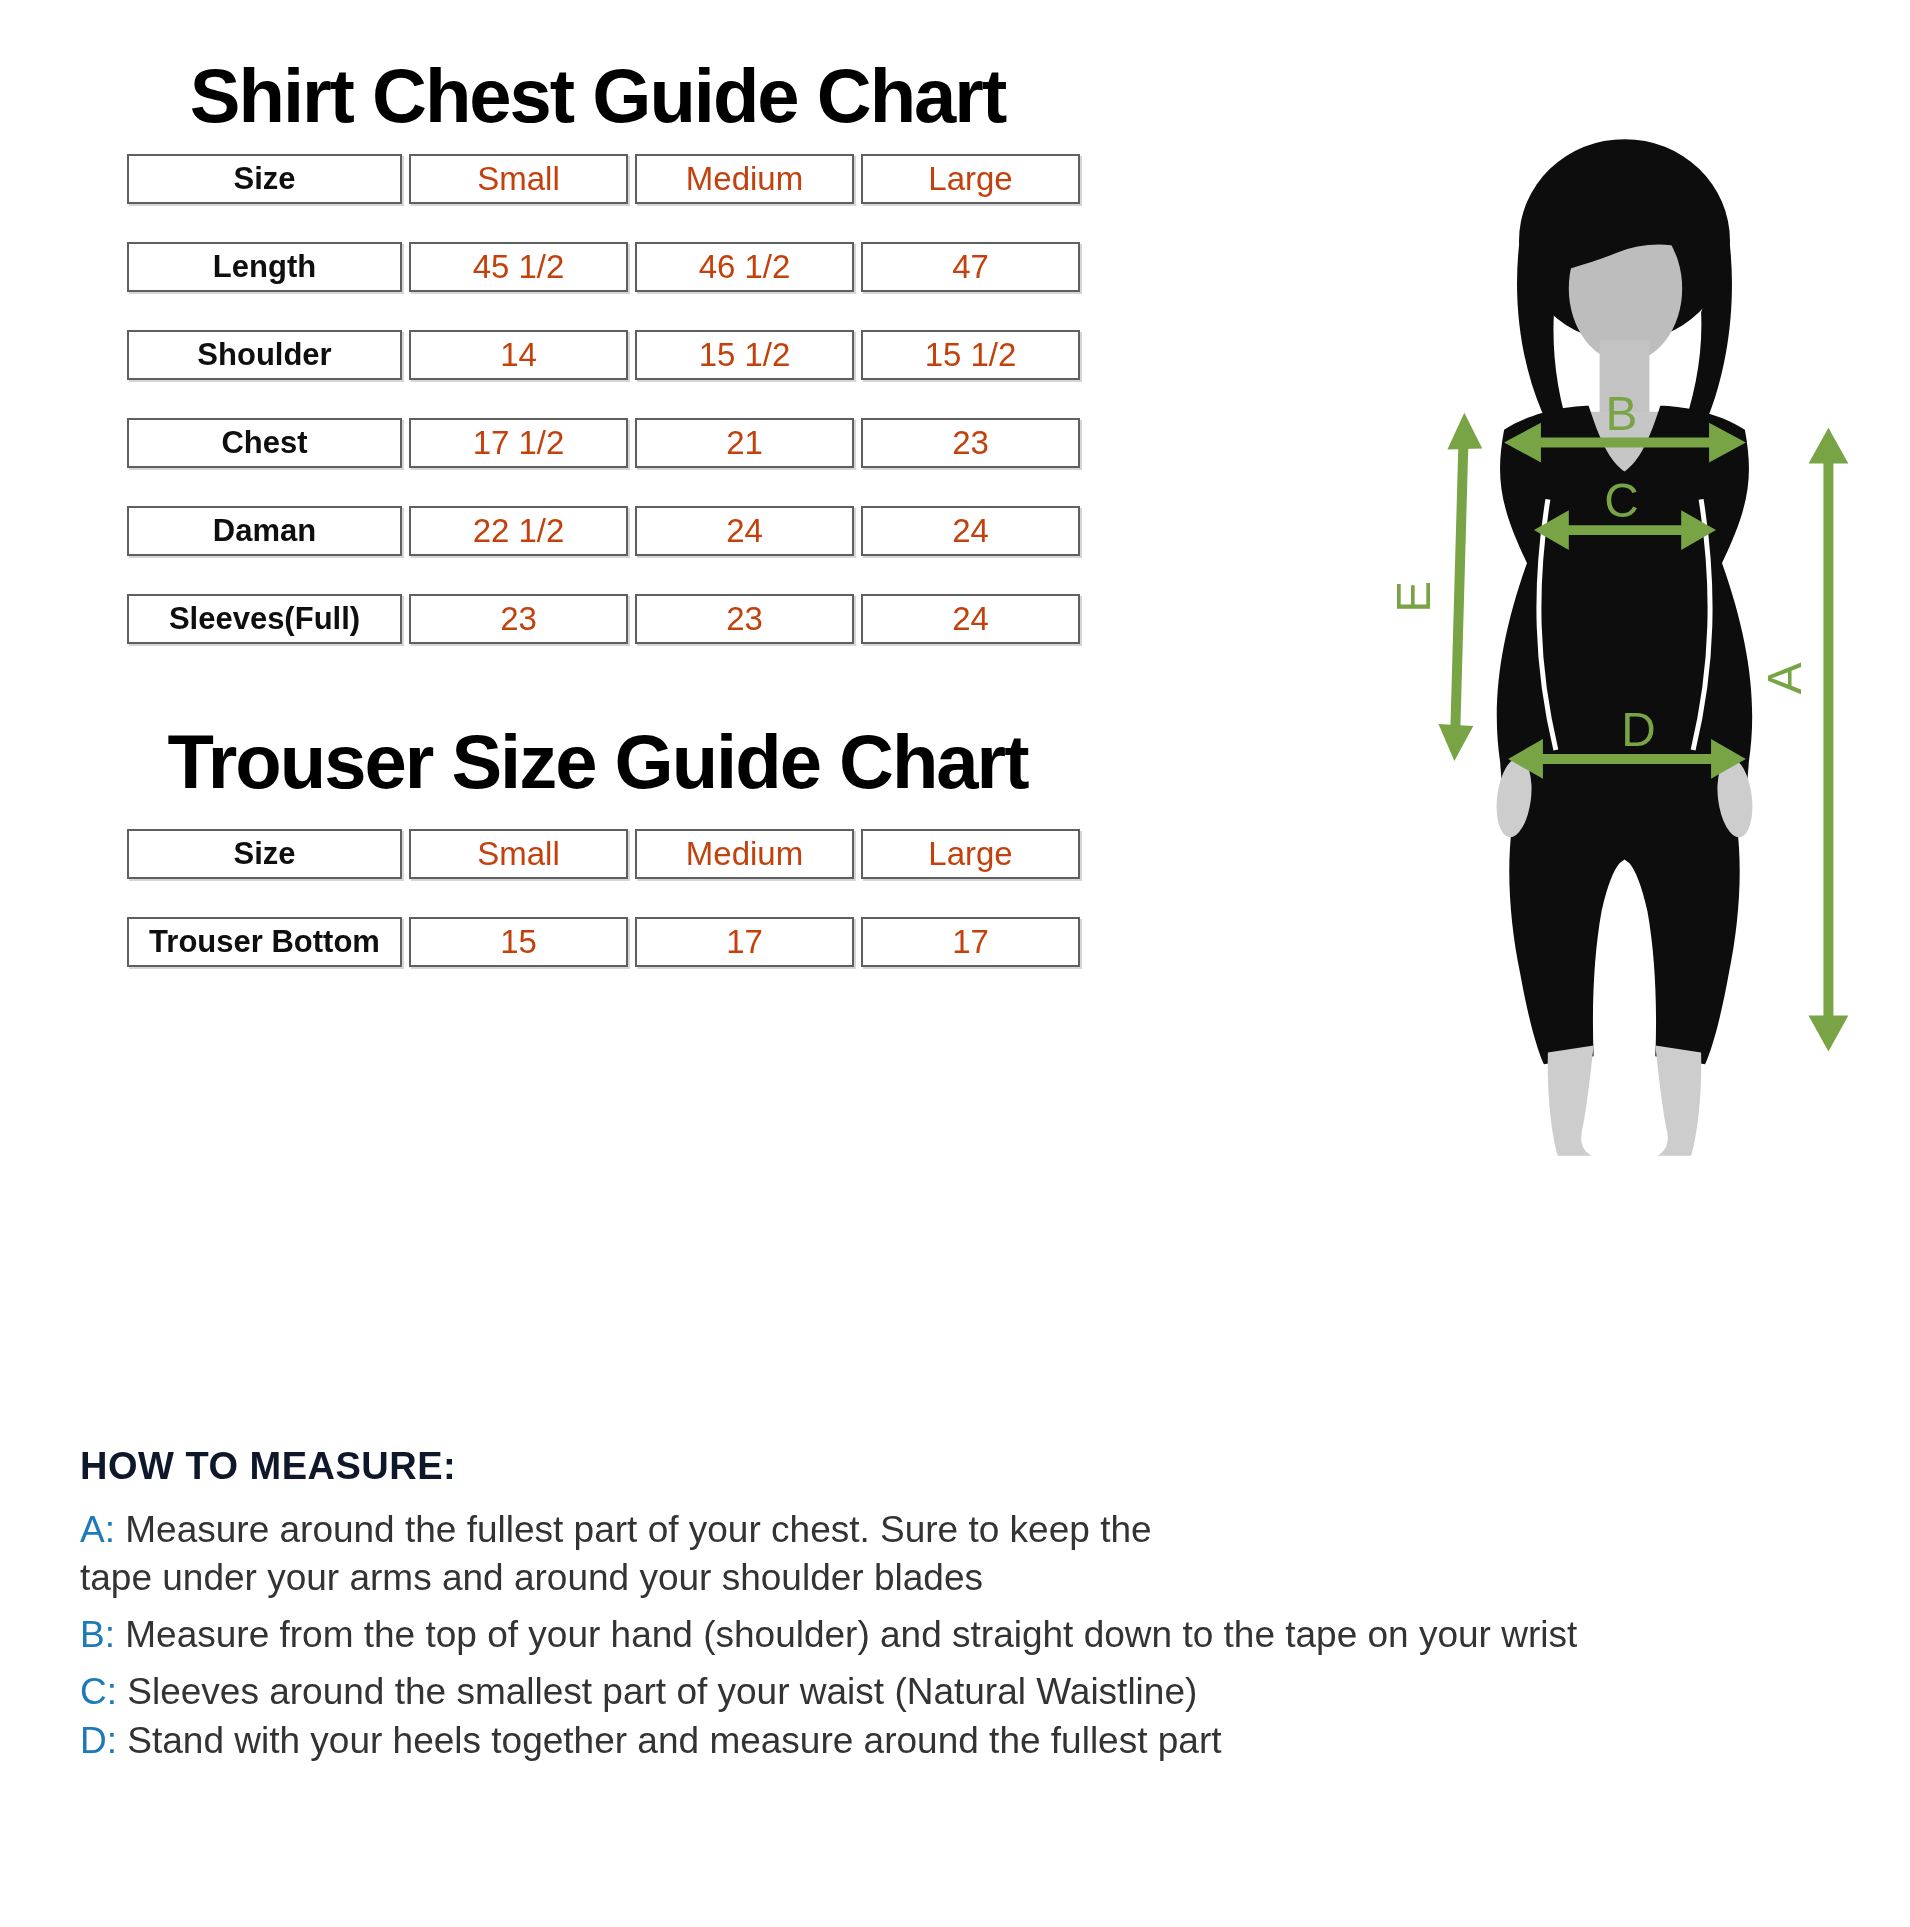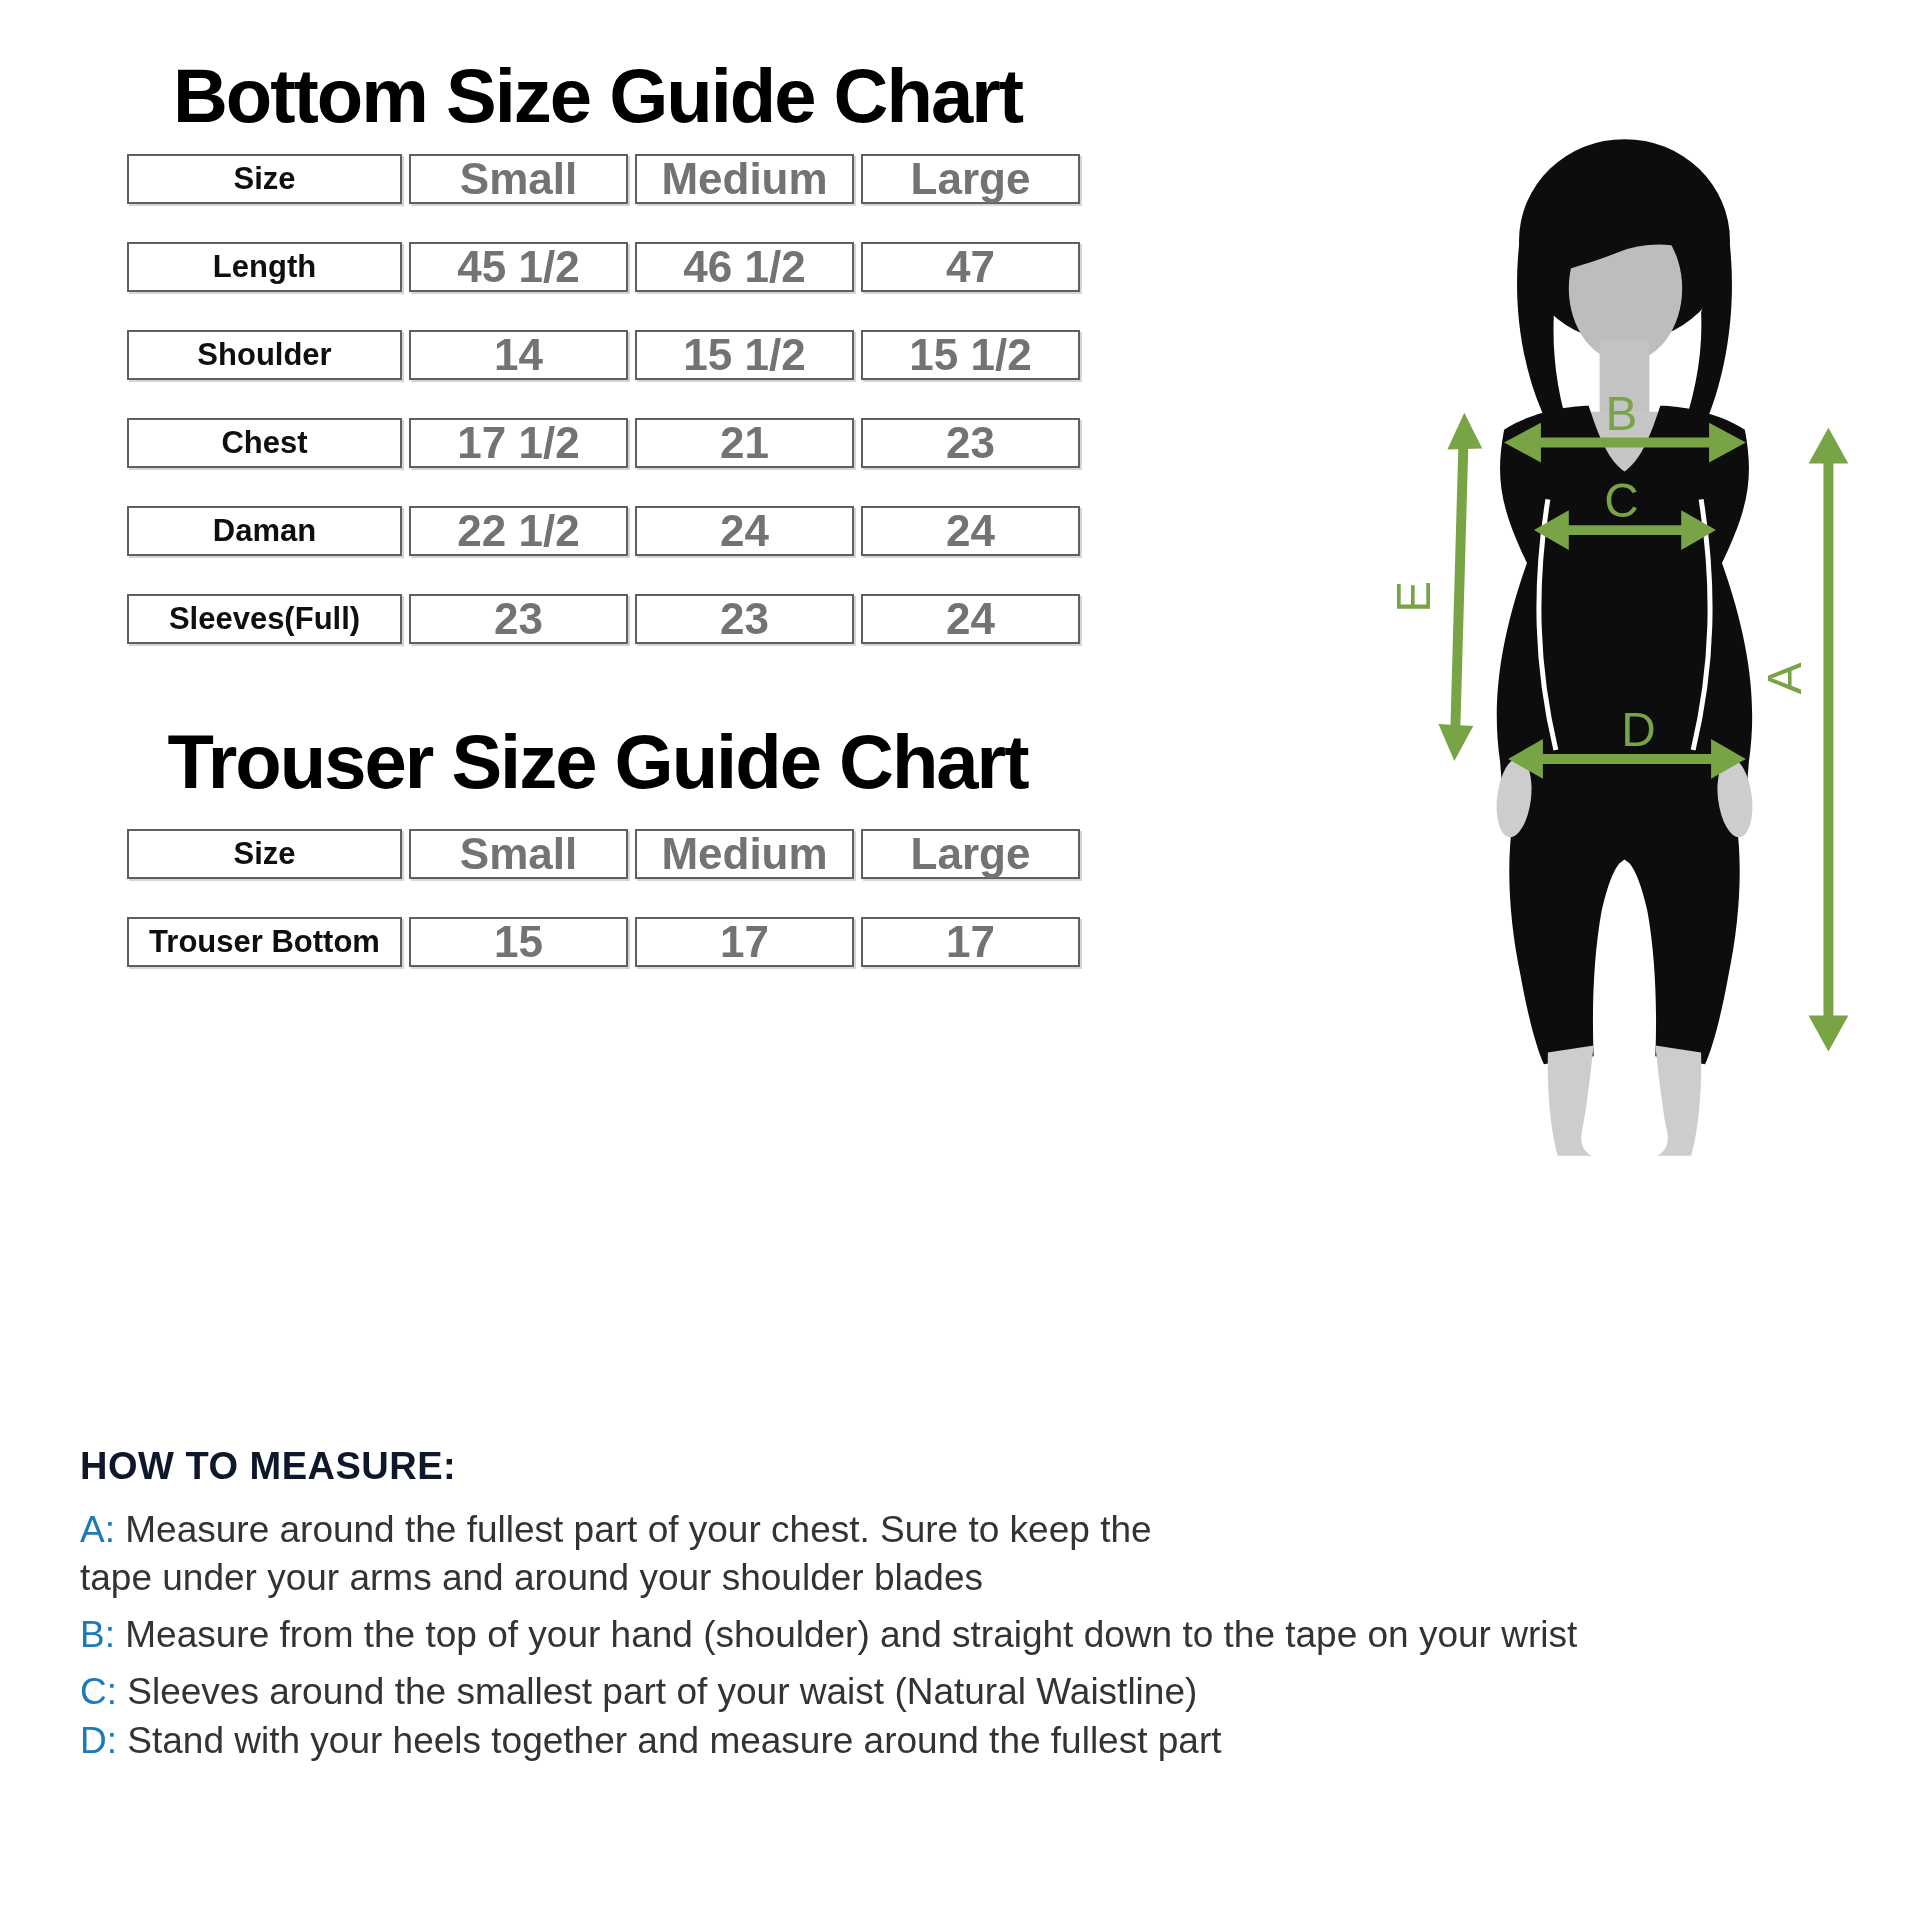--- a/index.html
+++ b/index.html
@@ -16,21 +16,21 @@
 
   .size-table{position:absolute;left:127px;width:955px;}
   #shirt-table{top:154px;}
   #trouser-table{top:829px;}
 
   .t-row{display:flex;gap:7px;margin-bottom:38px;height:50px;}
   .t-cell{
     border:2px solid #5f5f5f;background:#fff;
     box-shadow:2px 2px 0 rgba(0,0,0,0.16);
     display:flex;align-items:center;justify-content:center;
-    font-size:44px;color:#737373;font-weight:700;
+    font-size:33px;color:#c2410c;font-weight:400;
   }
   .t-cell.label{width:271px;font-weight:700;color:#0f0f0f;font-size:31px;}
   .t-cell.val{width:215px;}
 
   .figure-wrap{position:absolute;left:1144px;top:129px;width:766px;height:1035px;}
 
   .howto{position:absolute;left:80px;width:1692px;color:#2e2e2e;}
   .howto-heading{
     position:absolute;top:0;left:0;font-size:38px;font-weight:700;color:#0f172a;
     letter-spacing:0.5px;white-space:nowrap;
@@ -42,21 +42,21 @@
   #line-a2{top:112px;}
   #line-b{top:169px;}
   #line-c{top:226px;}
   #line-d{top:275px;}
 </style>
 </head>
 <body>
 
 <div class="page">
 
-  <div class="chart-title" id="shirt-title">Bottom Size Guide Chart</div>
+  <div class="chart-title" id="shirt-title">Shirt Chest Guide Chart</div>
 
   <div class="size-table" id="shirt-table">
     <div class="t-row">
       <div class="t-cell label">Size</div>
       <div class="t-cell val">Small</div>
       <div class="t-cell val">Medium</div>
       <div class="t-cell val">Large</div>
     </div>
     <div class="t-row">
       <div class="t-cell label">Length</div>

